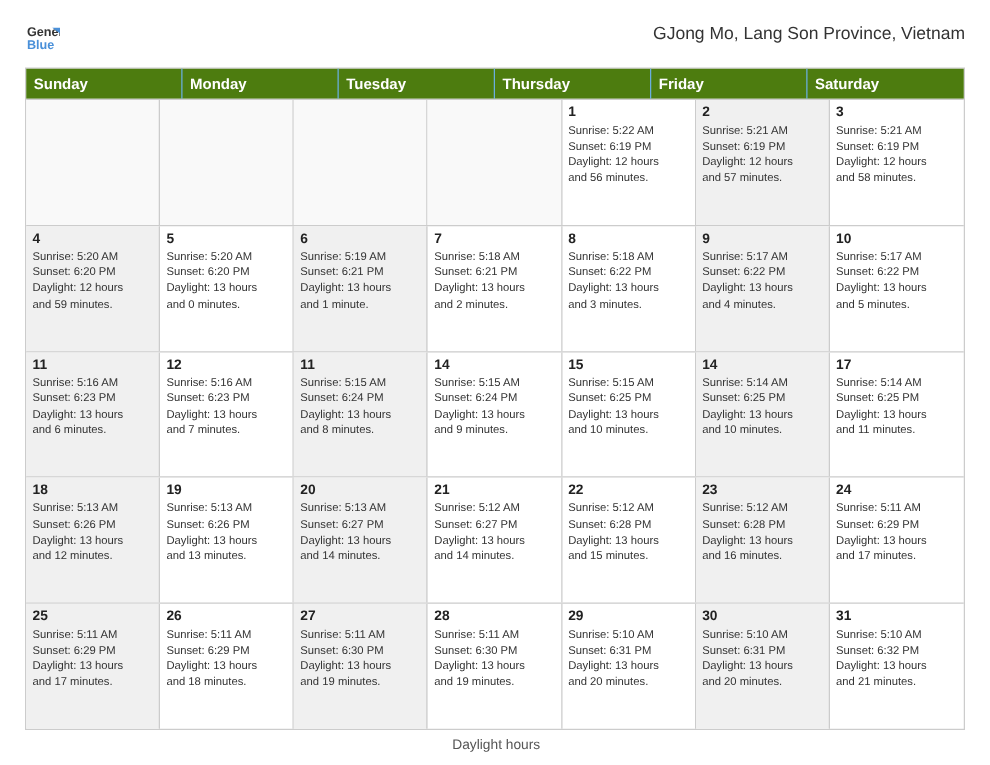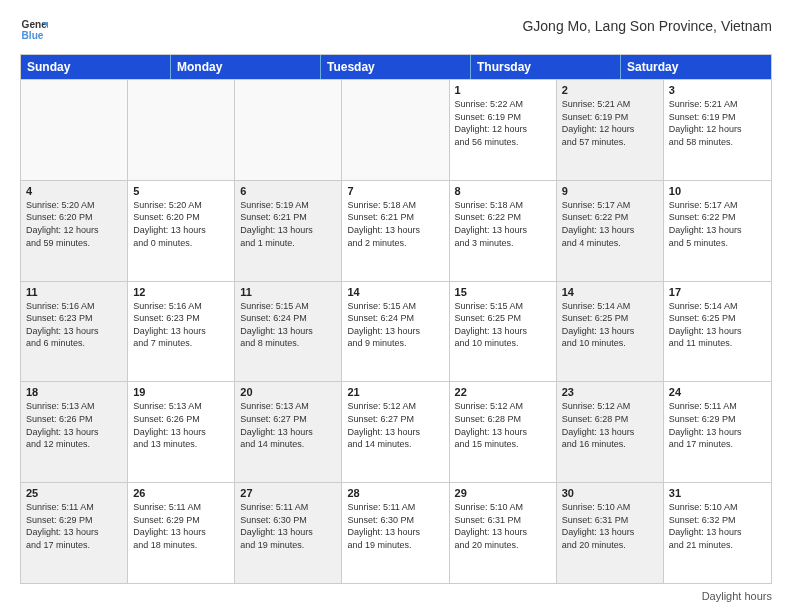--- a/index.html
+++ b/index.html
@@ -47,22 +47,22 @@
       margin-top: 2px;
     }
     .calendar {
       flex: 1;
       display: flex;
       flex-direction: column;
       border: 1px solid #ccc;
     }
     .cal-header {
       display: grid;
-      grid-template-columns: repeat(5, 1fr);
-      background: #1d4ed8;
+      grid-template-columns: repeat(6, 1fr);
+      background: #4d7c0f;
     }
     .cal-header-cell {
       color: #fff;
       font-size: 12px;
       font-weight: bold;
       padding: 5px 6px;
       border-right: 1px solid #6aaee0;
       text-align: left;
     }
     .cal-header-cell:last-child { border-right: none; }
@@ -98,21 +98,21 @@
     }
     .day-info {
       font-size: 9px;
       color: #333;
       line-height: 1.4;
     }
     .footer-note {
       font-size: 11px;
       color: #555;
       margin-top: 6px;
-      text-align: right;
+      text-align: center;
       padding-left: 2px;
     }
   </style>
 </head>
 <body>
 
 <div class="page">
   <div class="header">
     <div class="logo">
       <svg class="logo-icon" viewBox="0 0 36 36">
@@ -125,20 +125,21 @@
       <div class="title-location">GJong Mo, Lang Son Province, Vietnam</div>
     </div>
   </div>
 
   <div class="calendar">
     <div class="cal-header">
     <div class="cal-header-cell">Sunday</div>
         <div class="cal-header-cell">Monday</div>
         <div class="cal-header-cell">Tuesday</div>
         <div class="cal-header-cell">Thursday</div>
+        <div class="cal-header-cell">Friday</div>
         <div class="cal-header-cell">Saturday</div>
       </div>
     <div class="cal-body">
     <div class="cal-row">
           <div class="cal-cell empty"></div>
           <div class="cal-cell empty"></div>
           <div class="cal-cell empty"></div>
           <div class="cal-cell empty"></div>
           <div class="cal-cell">
             <div class="day-num">1</div>

